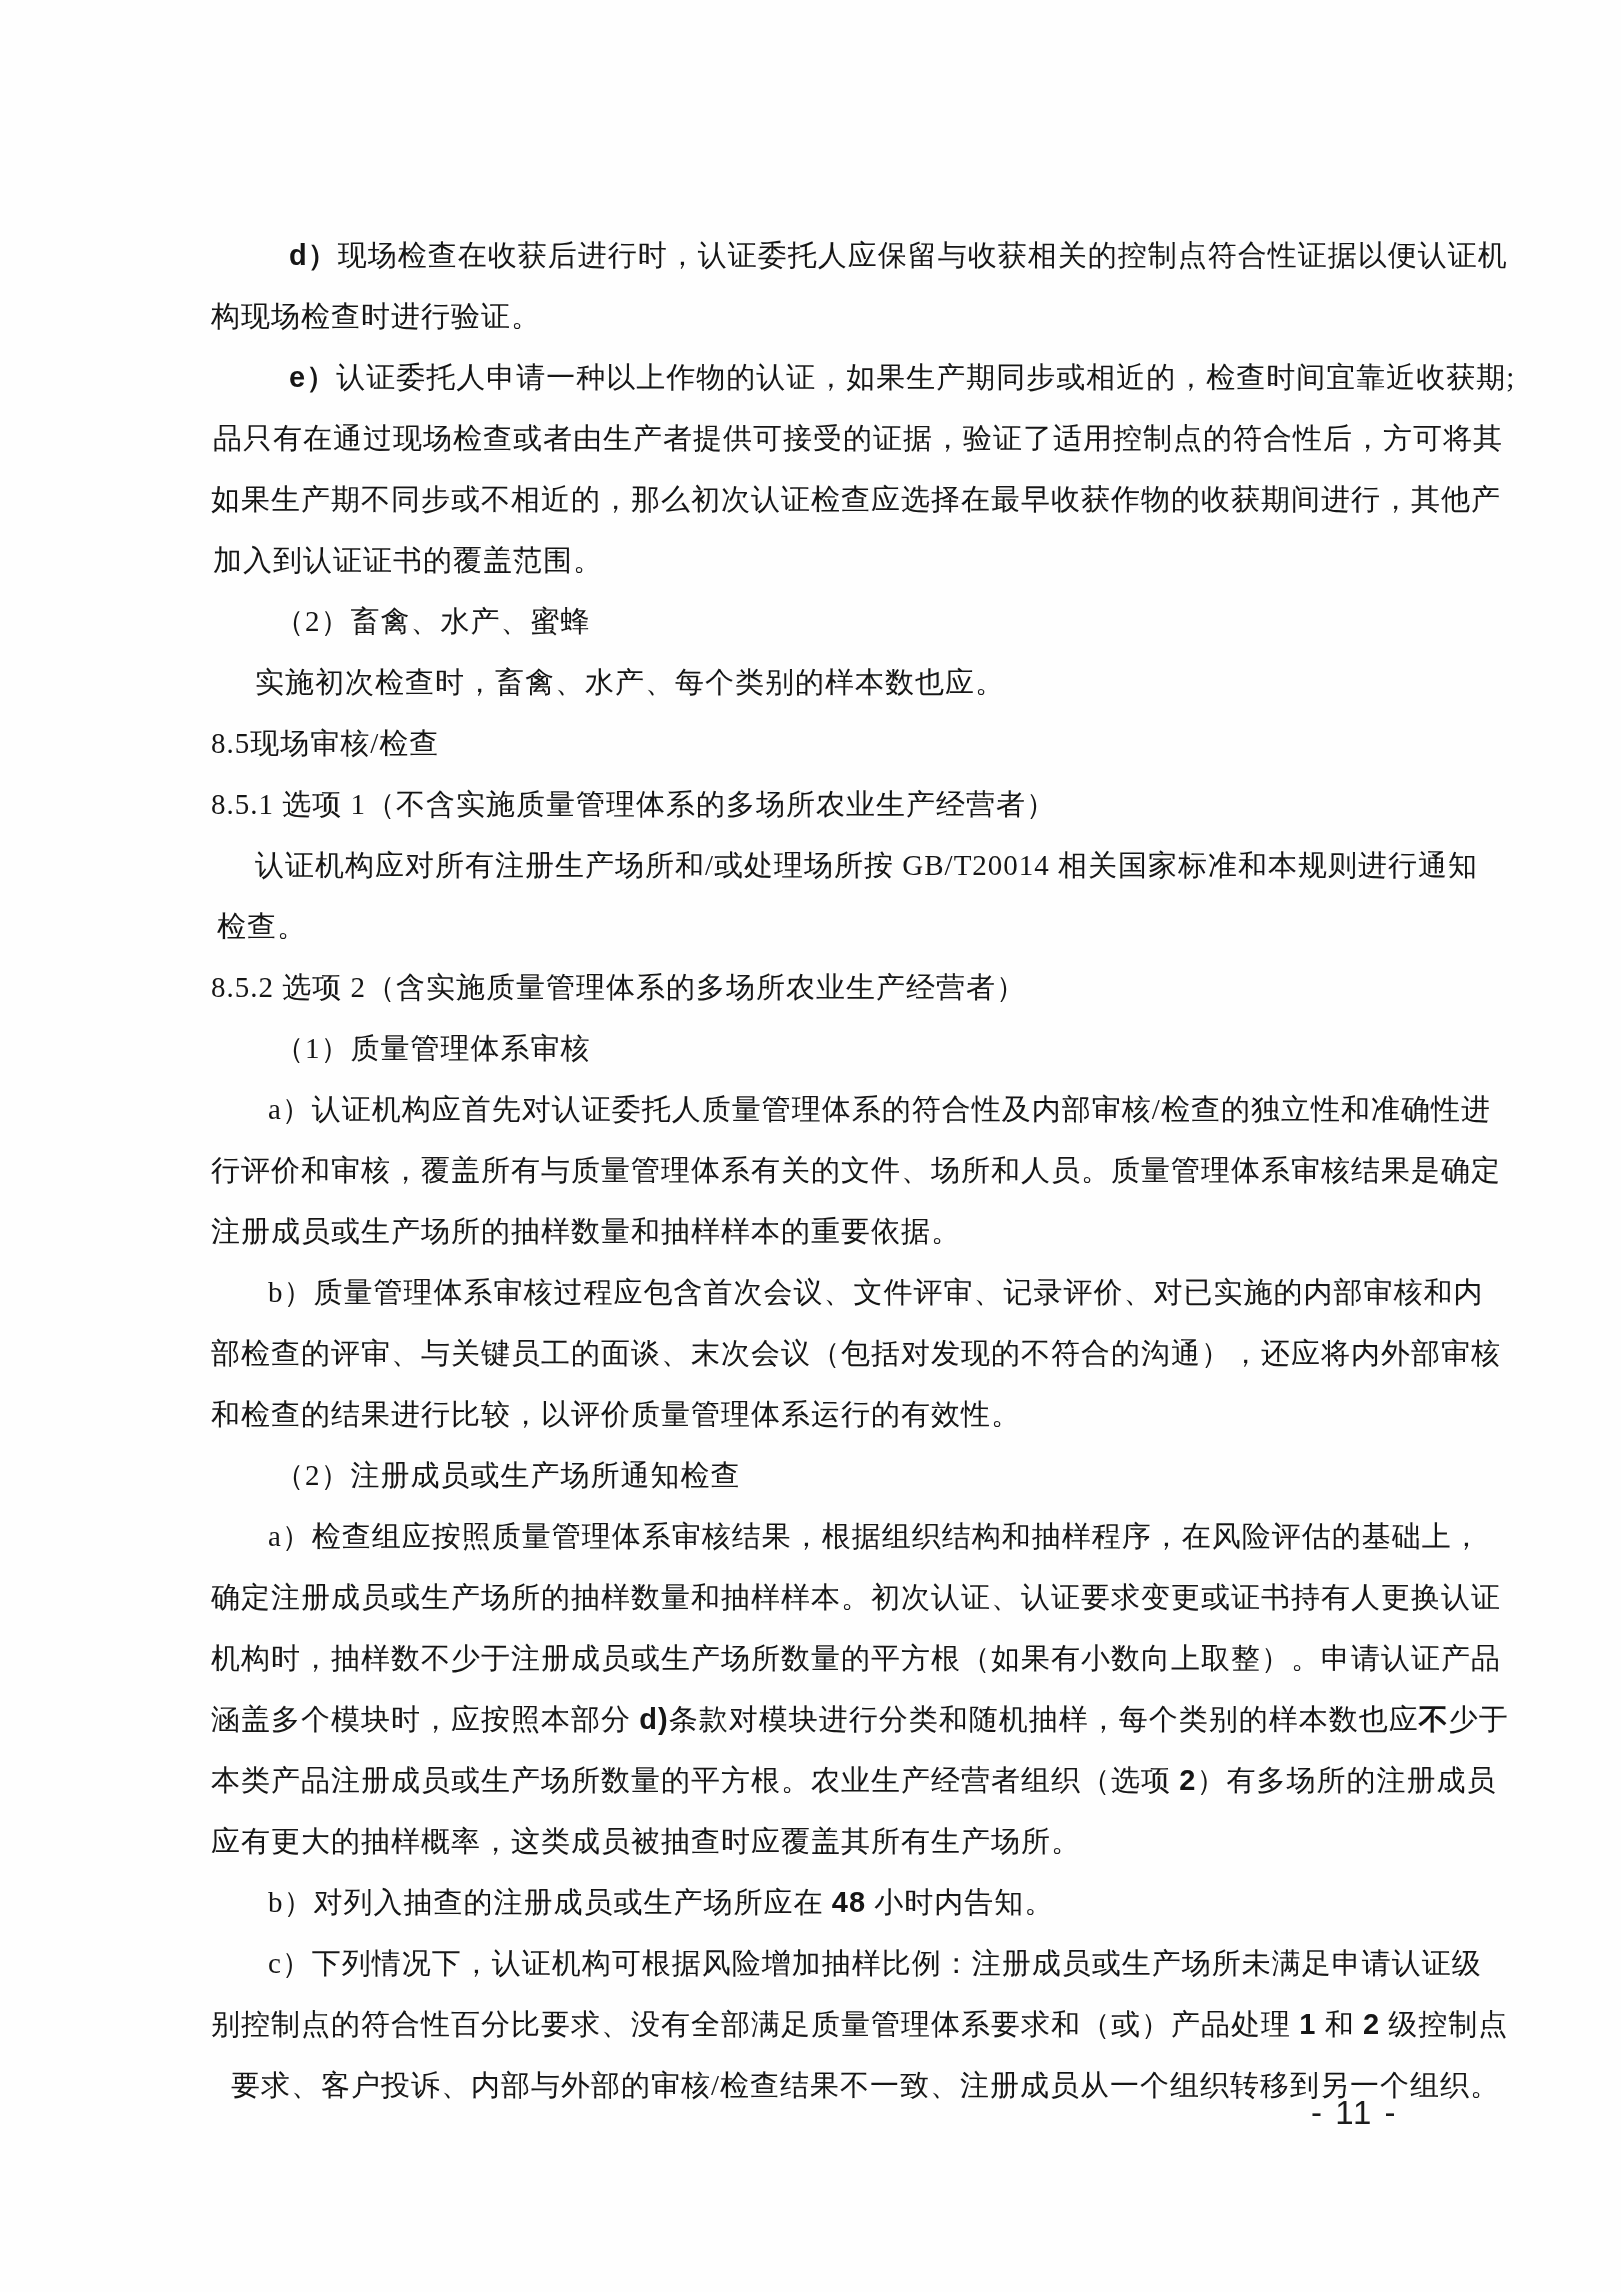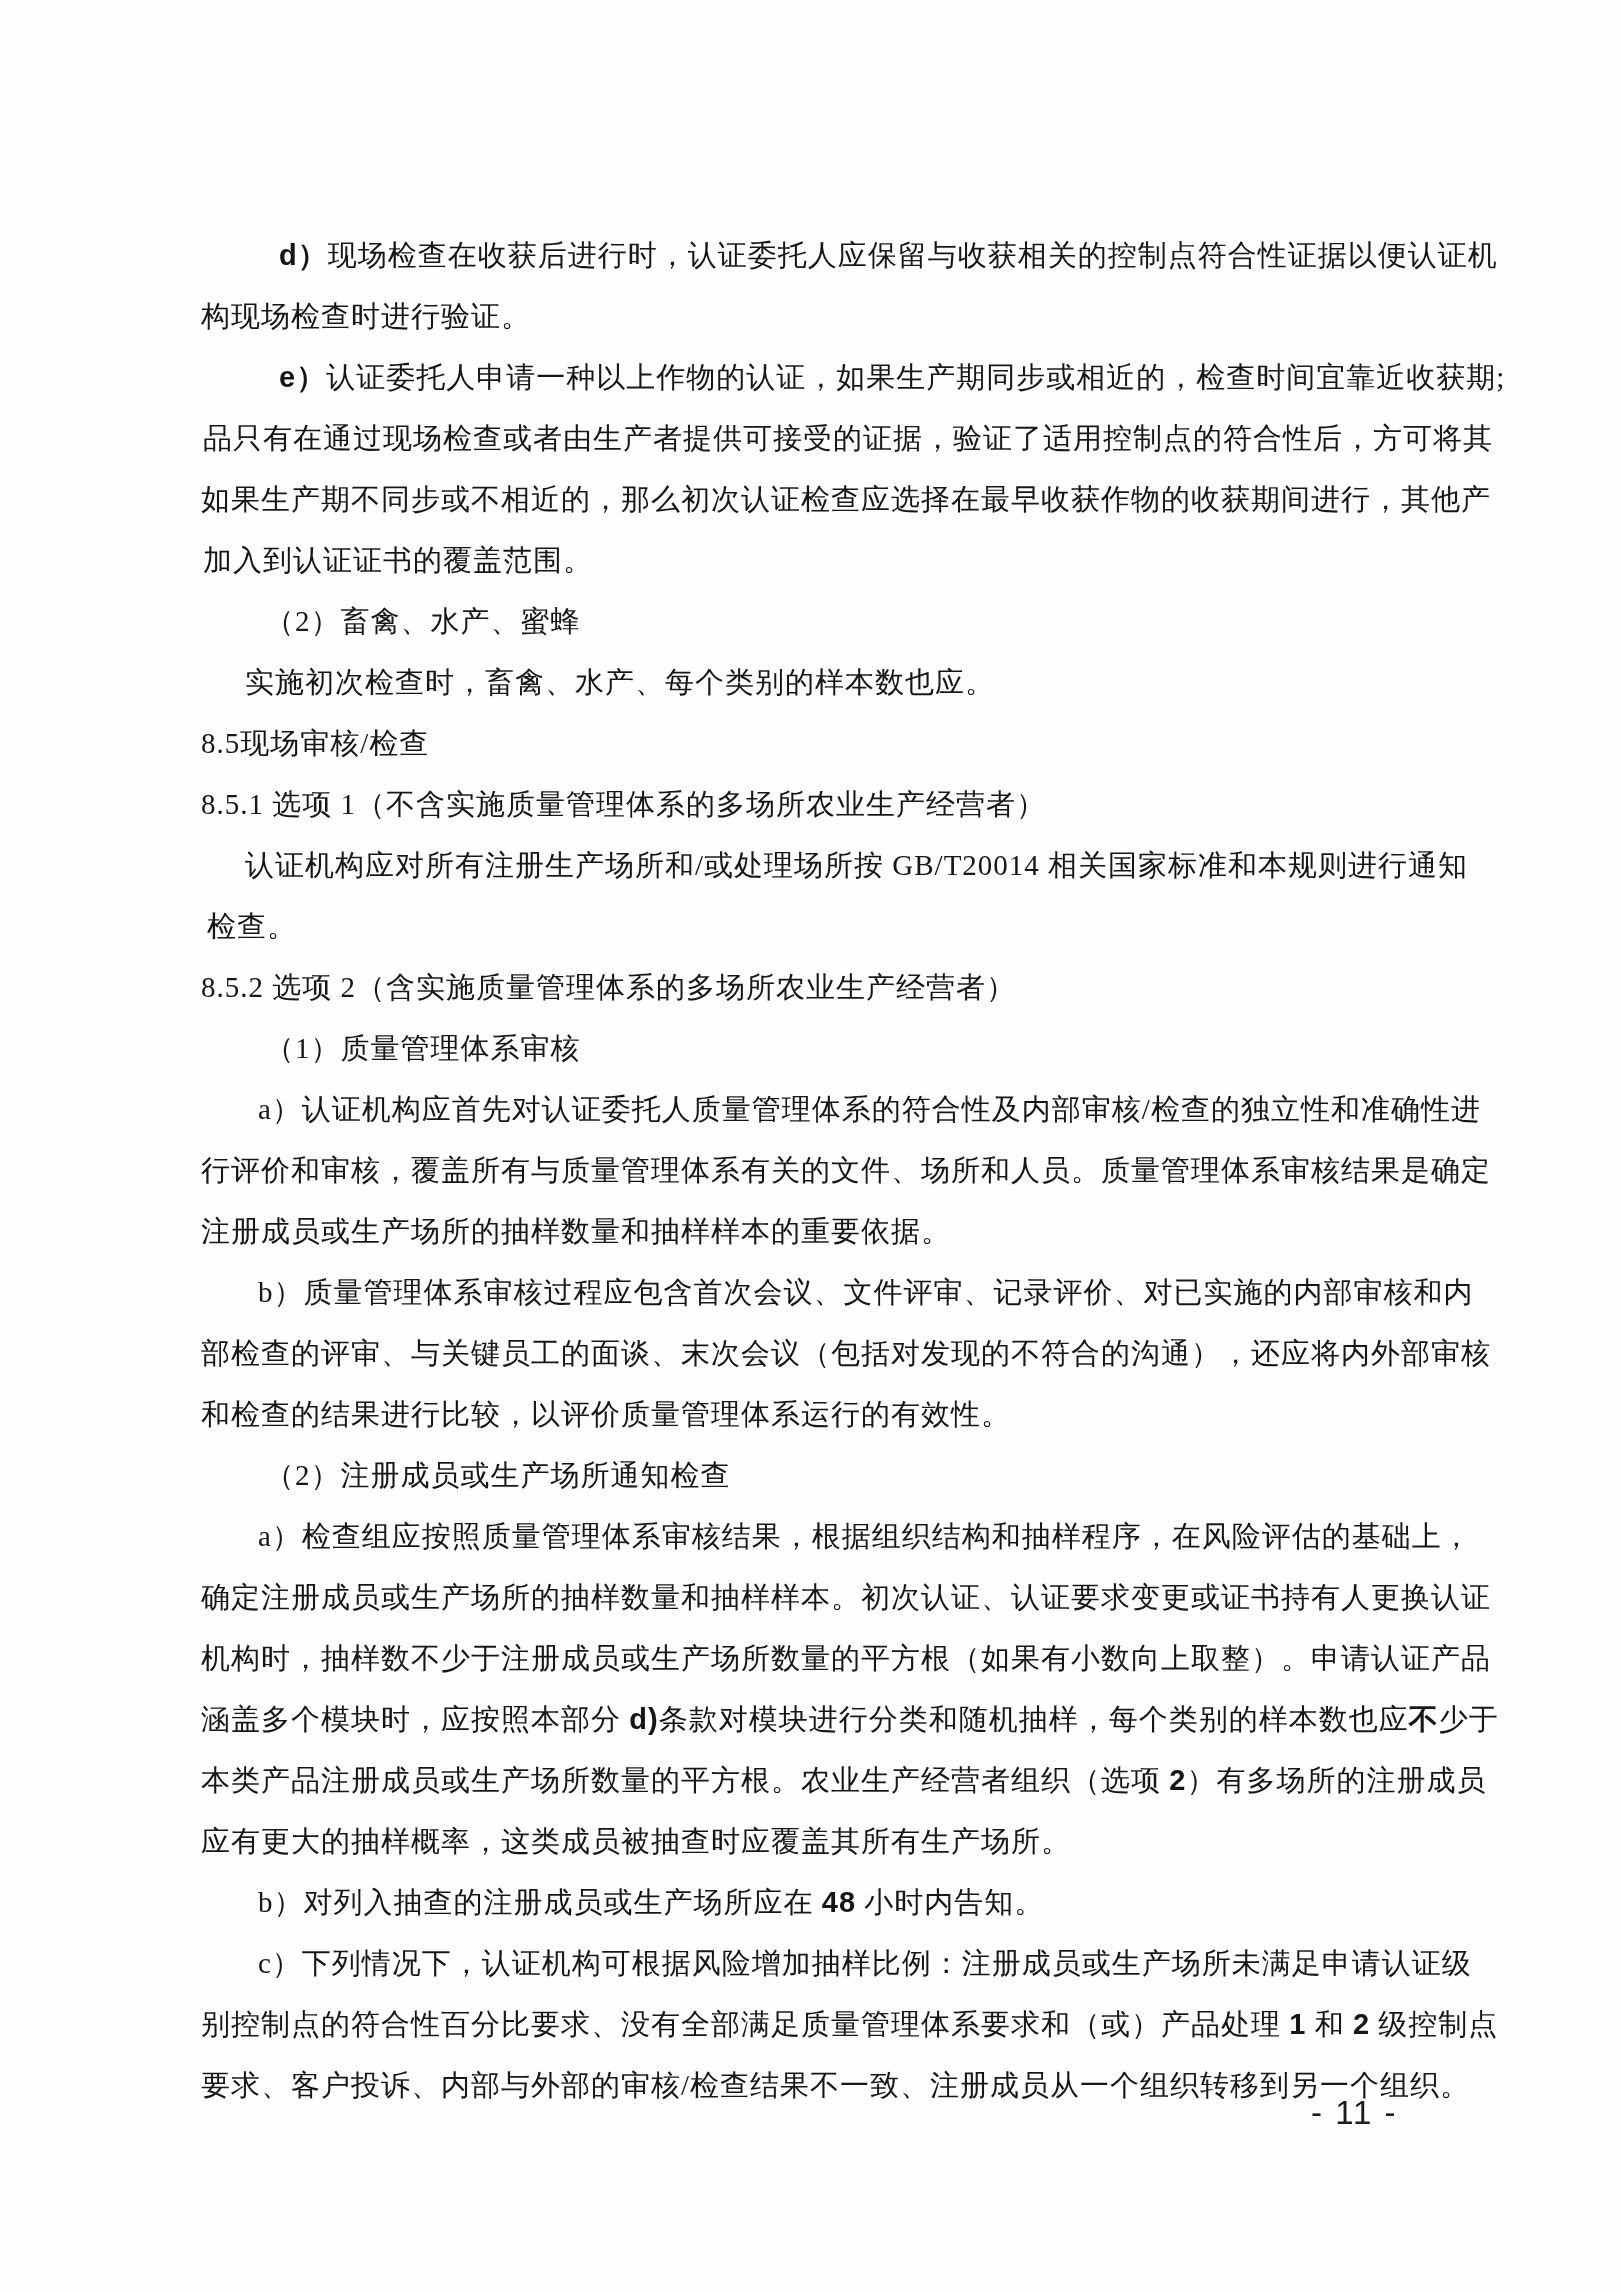--- a/index.html
+++ b/index.html
@@ -7,21 +7,21 @@
     position: relative;
     width: 1621px;
     height: 2293px;
     background: #fefefe;
     font-family: "Liberation Serif", "DejaVu Serif", serif;
     color: #161616;
     overflow: hidden;
   }
   .content {
     position: absolute;
-    left: 201px;
+    left: 211px;
     top: 225px;
     width: 1323px;
   }
   .line {
     height: 61px;
     line-height: 61px;
     font-size: 29px;
     letter-spacing: 1px;
     white-space: nowrap;
   }
@@ -68,17 +68,17 @@
       <div class="line" style="padding-left: 64px;"><span>（2）注册成员或生产场所通知检查</span></div>
       <div class="line" style="padding-left: 57px;"><span>a）检查组应按照质量管理体系审核结果，根据组织结构和抽样程序，在风险评估的基础上，</span></div>
       <div class="line" style="padding-left: 0px;"><span>确定注册成员或生产场所的抽样数量和抽样样本。初次认证、认证要求变更或证书持有人更换认证</span></div>
       <div class="line" style="padding-left: 0px;"><span>机构时，抽样数不少于注册成员或生产场所数量的平方根（如果有小数向上取整）。申请认证产品</span></div>
       <div class="line" style="padding-left: 0px;"><span>涵盖多个模块时，应按照本部分 </span><span class="bold-run">d)</span><span>条款对模块进行分类和随机抽样，每个类别的样本数也应</span><span class="bold-run">不</span><span>少于</span></div>
       <div class="line" style="padding-left: 0px;"><span>本类产品注册成员或生产场所数量的平方根。农业生产经营者组织（选项 </span><span class="bold-run">2</span><span>）有多场所的注册成员</span></div>
       <div class="line" style="padding-left: 0px;"><span>应有更大的抽样概率，这类成员被抽查时应覆盖其所有生产场所。</span></div>
       <div class="line" style="padding-left: 57px;"><span>b）对列入抽查的注册成员或生产场所应在 </span><span class="bold-run">48</span><span> 小时内告知。</span></div>
       <div class="line" style="padding-left: 57px;"><span>c）下列情况下，认证机构可根据风险增加抽样比例：注册成员或生产场所未满足申请认证级</span></div>
       <div class="line" style="padding-left: 0px;"><span>别控制点的符合性百分比要求、没有全部满足质量管理体系要求和（或）产品处理 </span><span class="bold-run">1</span><span> 和 </span><span class="bold-run">2</span><span> 级控制点</span></div>
-      <div class="line" style="padding-left: 0px;"><span>要求、客户投诉、内部与外部的审核/检查结果不一致、注册成员从一个组织转移到另一个组织。</span></div>
+      <div class="line" style="padding-left: 0px; margin-left: 20px;"><span>要求、客户投诉、内部与外部的审核/检查结果不一致、注册成员从一个组织转移到另一个组织。</span></div>
     </div>
   <div class="footer">- 11 -</div>
 </div>
 
 
 </body></html>

